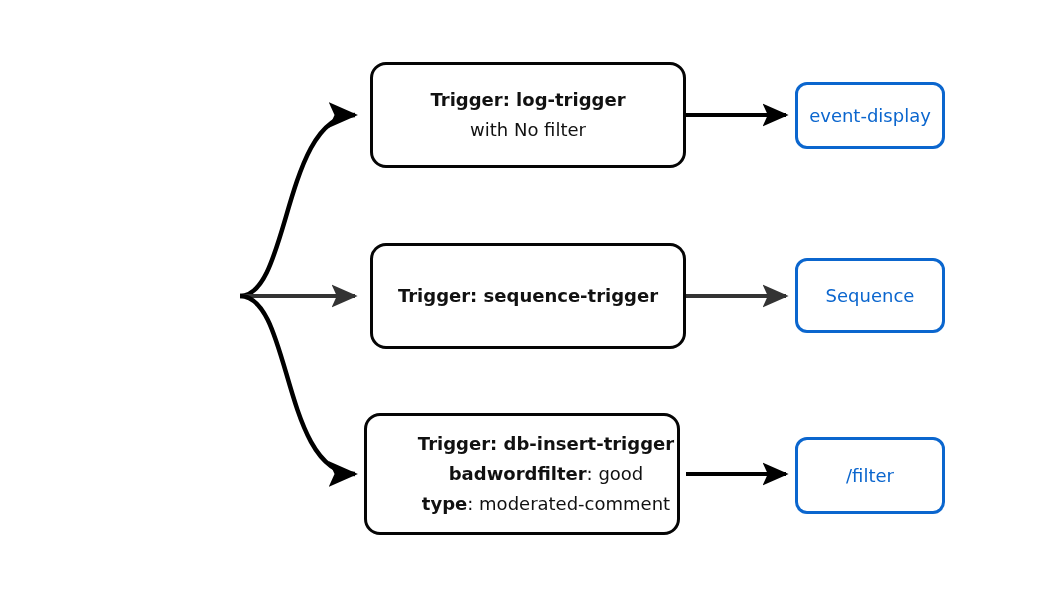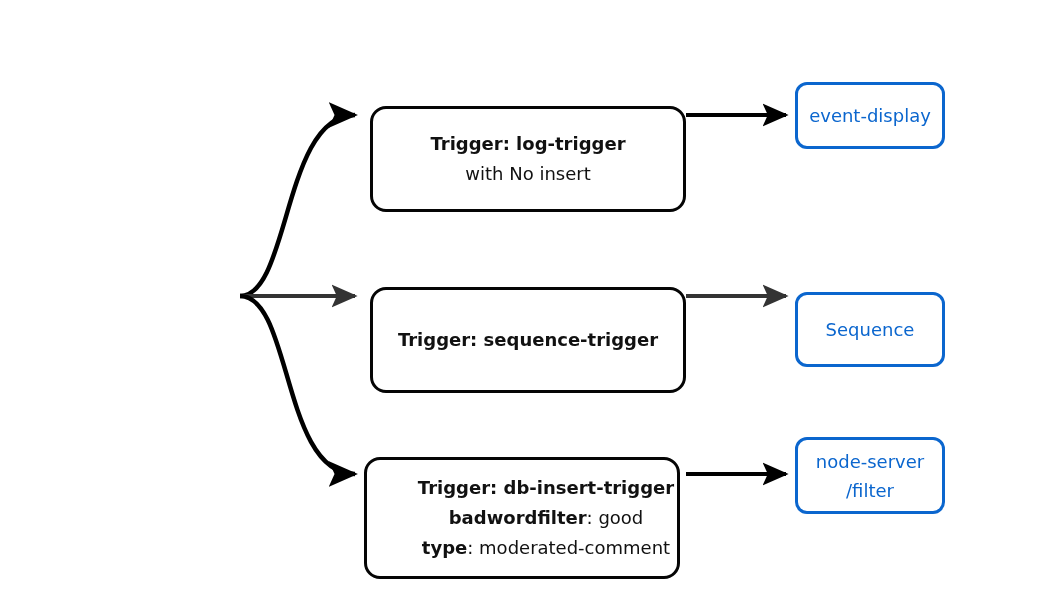--- a/index.html
+++ b/index.html
@@ -42,21 +42,20 @@
     font-size: 19px;
     line-height: 29px;
   }
   
   .node-trigger {
     border: 3px solid #050505;
     border-radius: 16px;
     color: #111111;
     font-size: 18px;
     line-height: 30px;
-    margin-top: 44px;
   }
   .node-trigger .ln { white-space: nowrap; }
   .node-trigger .b { font-weight: bold; }
   
   .node-service {
     border: 3px solid #0B66CE;
     border-radius: 12px;
     color: #0B66CE;
     font-size: 18px;
     line-height: 29px;
@@ -87,39 +86,38 @@
     <path d="M 686 115 L 786 115" fill="none" stroke="#000000" stroke-width="4" marker-end="url(#arrowBlack)"></path>
 
     <path d="M 686 296 L 786 296" fill="none" stroke="#333333" stroke-width="4" marker-end="url(#arrowGray)"></path>
 
     <path d="M 686 474 L 786 474" fill="none" stroke="#000000" stroke-width="4" marker-end="url(#arrowBlack)"></path>
   </svg>
 
 
   <div class="node node-trigger" style="left:370px; top:62px; width:316px; height:106px;">
     <div class="ln b">Trigger: log-trigger</div>
-    <div class="ln"><span class="b"></span><span>with No insert</span></div>
+    <div class="ln"><span class="b"></span><span>with No filter</span></div>
   </div>
 
   <div class="node node-trigger" style="left:370px; top:243px; width:316px; height:106px;">
     <div class="ln b">Trigger: sequence-trigger</div>
   </div>
 
   <div class="node node-trigger" style="left:364px; top:413px; width:316px; height:122px;padding-left:48px;">
     <div class="ln b">Trigger: db-insert-trigger</div>
     <div class="ln"><span class="b">badwordfilter</span><span>: good</span></div>
     <div class="ln"><span class="b">type</span><span>: moderated-comment</span></div>
   </div>
 
   <div class="node node-service" style="left:795px; top:82px; width:150px; height:67px;">
     <div class="lbl">event-display</div>
   </div>
 
-  <div class="node node-service" style="left:795px; top:258px; width:150px; height:75px;margin-top:34px;">
+  <div class="node node-service" style="left:795px; top:258px; width:150px; height:75px;">
     <div class="lbl">Sequence</div>
   </div>
 
   <div class="node node-service" style="left:795px; top:437px; width:150px; height:77px;">
-    <div class="lbl">node-server</div>
     <div class="lbl">/filter</div>
   </div>
 
 </div>
 
 </body></html>

